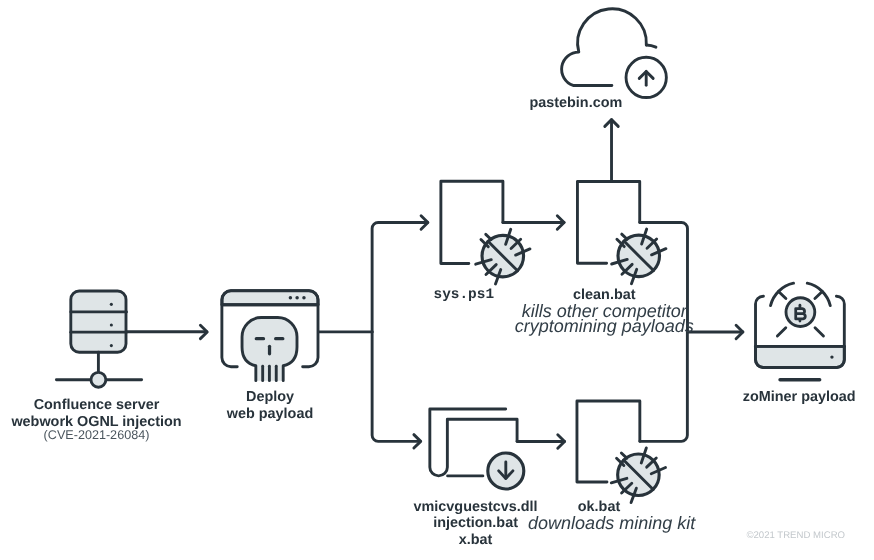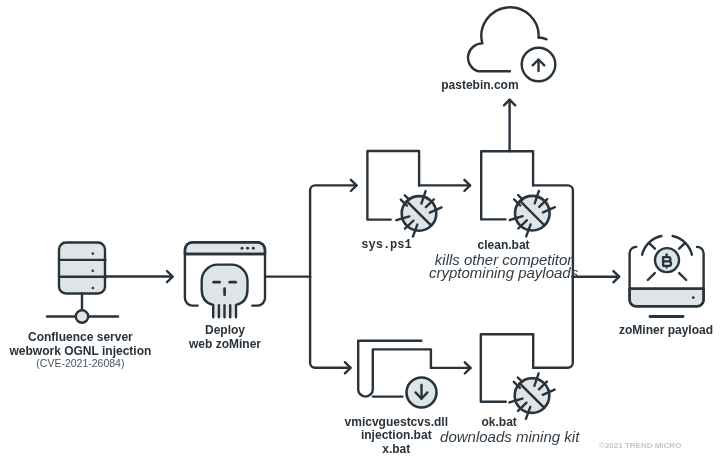--- a/index.html
+++ b/index.html
@@ -5,21 +5,21 @@
 <style>
   html,body{margin:0;padding:0;}
   body{width:728px;height:467px;background:#ffffff;overflow:hidden;
        font-family:"Liberation Sans",sans-serif;color:#28333b;}
   #stage{position:relative;width:728px;height:467px;}
   svg.layer{position:absolute;left:0;top:0;width:728px;height:467px;}
   .lbl{position:absolute;text-align:center;-webkit-font-smoothing:antialiased;transform:translateZ(0);will-change:opacity;}
   .lbl .t{display:block;font-weight:bold;font-size:12px;color:#28333b;line-height:13.5px;}
   .lbl .s{display:block;font-style:italic;font-size:15px;color:#323e47;line-height:13.5px;}
   .lbl .s2{display:block;font-weight:normal;font-size:10.5px;color:#4b565e;line-height:13.5px;}
-  .credit{position:absolute;-webkit-font-smoothing:antialiased;transform:translateZ(0);will-change:opacity;left:599px;top:441.4px;font-size:8px;color:#c3c8cc;letter-spacing:0px;white-space:nowrap;font-weight:bold;}
+  .credit{position:absolute;-webkit-font-smoothing:antialiased;transform:translateZ(0);will-change:opacity;left:622px;top:441.4px;font-size:8px;color:#c3c8cc;letter-spacing:0px;white-space:nowrap;}
 </style>
 </head>
 <body>
 
 <div id="stage">
   <svg class="layer" viewBox="0 0 728 467">
     <defs>
       <g id="virus-glyph">
         <circle cx="0" cy="0" r="17.3" fill="#dfe5e7" stroke="#28333b" stroke-width="2.6"></circle>
         <g stroke="#28333b" stroke-width="2.4" stroke-linecap="round" fill="none">
@@ -163,21 +163,21 @@
     </g>
   </svg>
   <div class="lbl" style="left:-19.6px;top:331.0px;width:200px;">
     <span class="t">Confluence server</span>
     <span class="t">webwork OGNL injection</span>
     <span class="s2" style="margin-top:-1px;">(CVE-2021-26084)</span>
   </div>
 
   <div class="lbl" style="left:135px;top:324.2px;width:180px;">
     <span class="t">Deploy</span>
-    <span class="t">web zoMiner</span>
+    <span class="t">web payload</span>
   </div>
 
   <div class="lbl" style="left:296px;top:238.6px;width:181px;font-family:Liberation Mono, monospace;">
     <span class="t">sys.ps1</span>
   </div>
 
   <div class="lbl" style="left:413.6px;top:239.0px;width:180px;">
     <span class="t">clean.bat</span>
     <span class="s">kills other competitor</span>
     <span class="s">cryptomining payloads</span>

